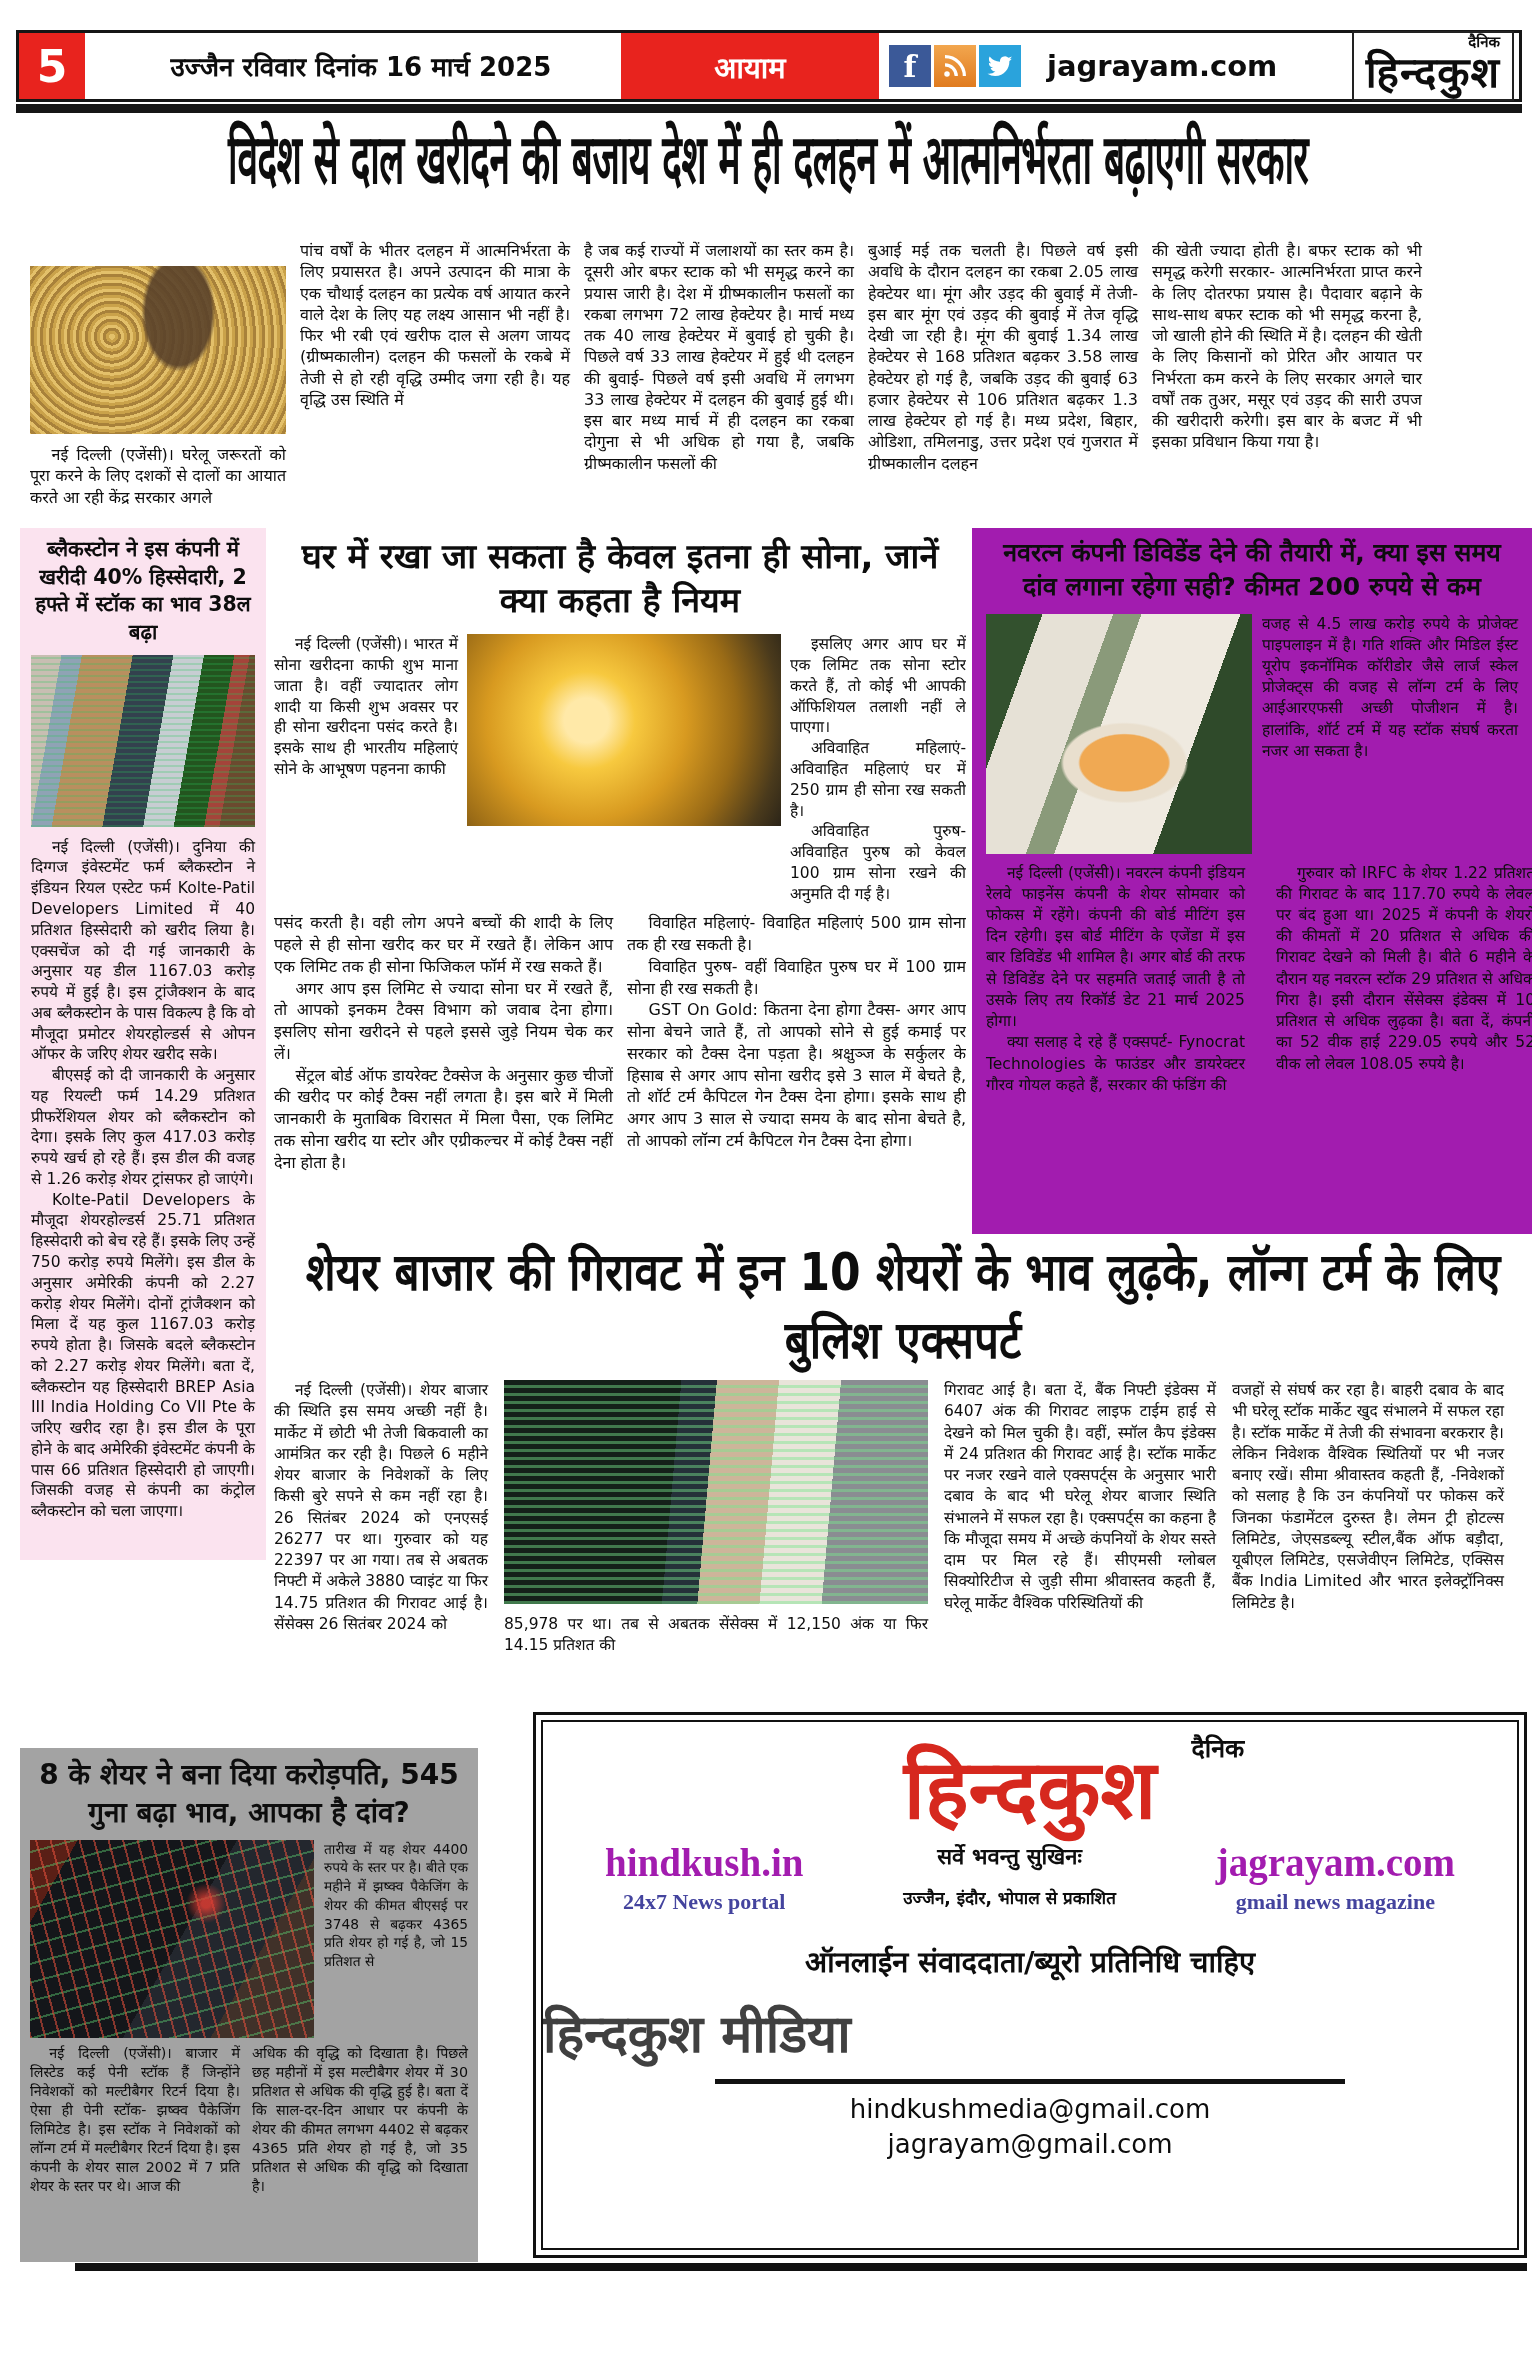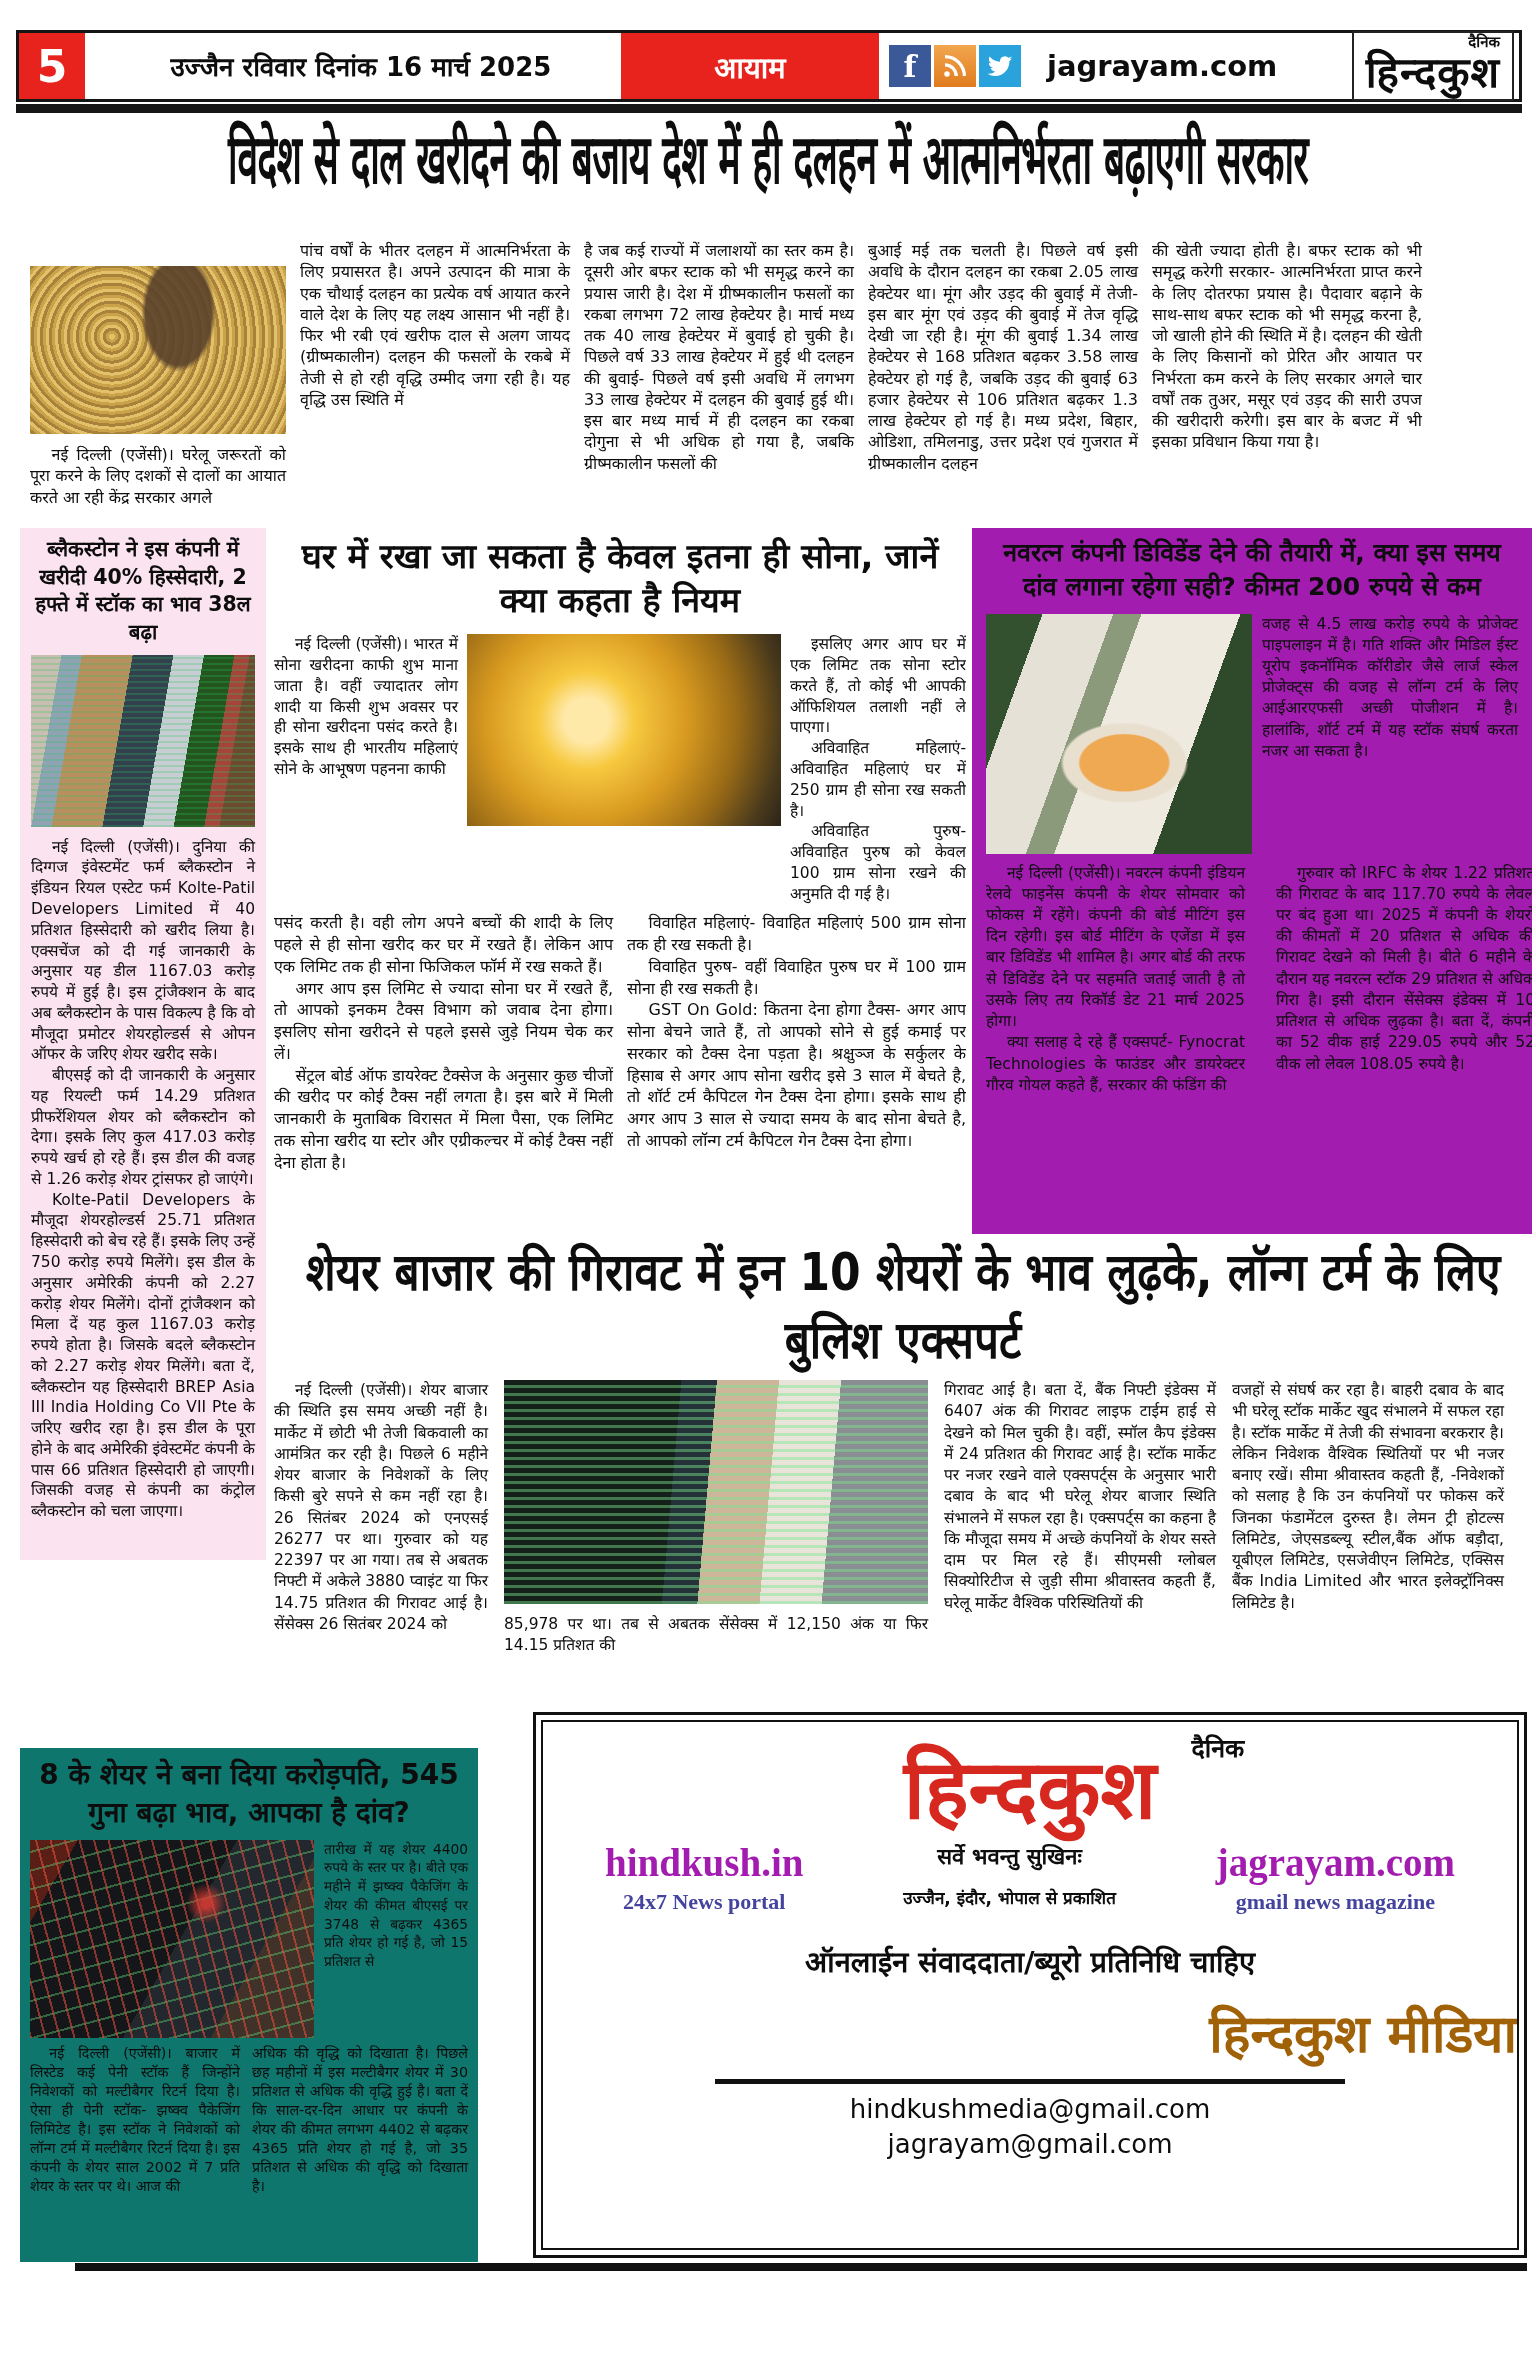--- a/index.html
+++ b/index.html
@@ -96,21 +96,21 @@
   .market-body .m1 { width:214px; flex:none; }
   .market-mid { width:424px; flex:none; }
   .ph-screen { height:224px; margin-bottom:10px;
     background:
       repeating-linear-gradient(0deg, rgba(120,230,140,.45) 0 3px, rgba(20,40,30,0) 3px 8px),
       linear-gradient(95deg,#142019 0 40%, #253139 40% 48%, #cdb59a 48% 62%, #e9e4da 62% 76%, #8a8d92 76%); }
   .market-body .m3 { width:272px; flex:none; }
   .market-body .m4 { width:272px; flex:none; }
 
   
-  .yellowbox { left:20px; top:1748px; width:458px; height:514px; background:#0f766e;
+  .yellowbox { left:20px; top:1748px; width:458px; height:514px; background:#a3a3a3;
                padding:8px 10px; overflow:hidden; }
   .yellow-head { text-align:center; font-weight:900; font-size:28px; line-height:1.35; }
   .yellow-top { display:flex; gap:10px; margin-top:8px; font-size:13.8px; line-height:1.36; }
   .ph-laptop { width:284px; height:198px; flex:none;
     background:
       radial-gradient(circle at 62% 32%, rgba(220,60,50,.85) 0 2%, transparent 9%),
       repeating-linear-gradient(75deg, rgba(230,80,60,.55) 0 2px, transparent 2px 14px),
       repeating-linear-gradient(-15deg, rgba(90,200,110,.45) 0 2px, transparent 2px 18px),
       linear-gradient(120deg,#591f16 0 12%, #14161a 12% 52%, #23272e 52% 74%, #403129 74%); }
   .yellow-top .yt { flex:1; }
@@ -129,21 +129,21 @@
   .ad-row { display:flex; justify-content:space-between; align-items:flex-start;
             padding:0 62px; margin-top:10px; }
   .ad-cell { text-align:center; }
   .ad-site { font-family:"Liberation Serif",serif; font-weight:bold; color:#a21caf; font-size:39px; }
   .ad-tag  { font-family:"Liberation Serif",serif; font-weight:bold; color:#44449e; font-size:22px;
              margin-top:4px; }
   .ad-motto { font-size:22px; font-weight:bold; }
   .ad-pub { font-size:17px; font-weight:bold; margin-top:16px; }
   .ad-vacancy { text-align:center; font-size:29px; font-weight:bold; margin-top:26px;
                 text-indent:0; }
-  .ad-media { text-align:right; color:#a16207; font-size:52px; font-weight:900; margin-top:16px; }
+  .ad-media { text-align:left; color:#404040; font-size:52px; font-weight:900; margin-top:16px; }
   .ad-hr { width:630px; height:5px; background:#111; margin:12px auto 8px; }
   .ad-emails { text-align:center; font-size:26px; line-height:1.35; }
 
   .bottom-rule { left:75px; top:2263px; width:1452px; height:8px; background:#111; }
 </style>
 </head>
 <body>
 
 <div class="abs header">
   <div class="pagenum">5</div>

